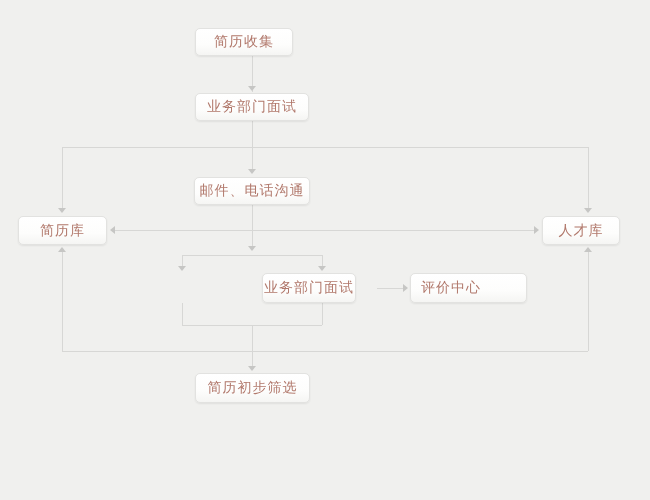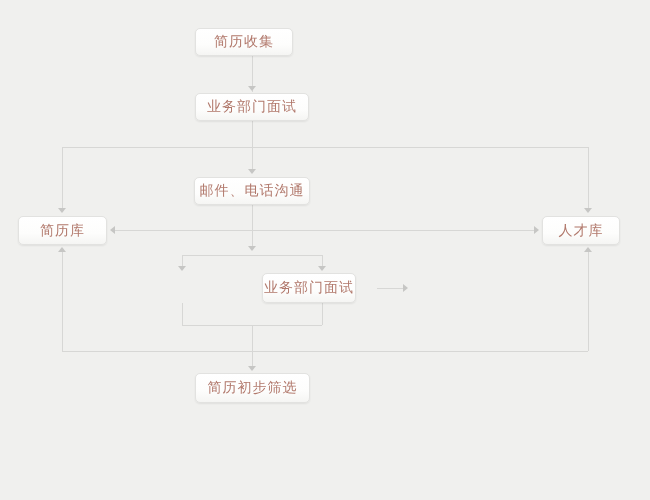--- a/index.html
+++ b/index.html
@@ -111,16 +111,17 @@
 
   <div class="node" style="left:194px; top:177px; width:116px; height:28px;">邮件、电话沟通</div>
 
   <div class="node" style="left:18px;  top:216px; width:89px;  height:29px;">简历库</div>
 
   <div class="node" style="left:542px; top:216px; width:78px;  height:29px;font-family:Liberation Serif, serif;">人才库</div>
 
 
   <div class="node" style="left:262px; top:273px; width:94px; height:30px;">业务部门面试</div>
 
+  <div class="node align-left" style="left:410px; top:273px; width:117px; height:30px;">评价中心</div>
 
   <div class="node" style="left:195px; top:373px; width:115px; height:30px;">简历初步筛选</div>
 
 </div>
 
 </body></html>

